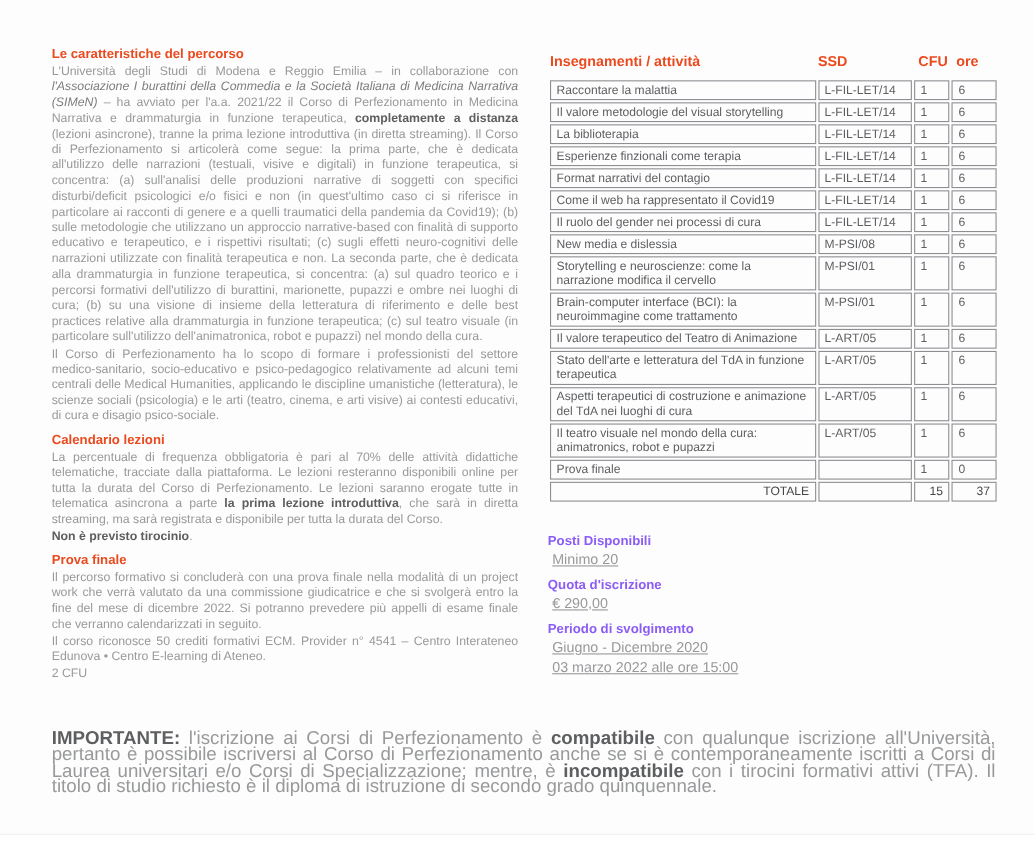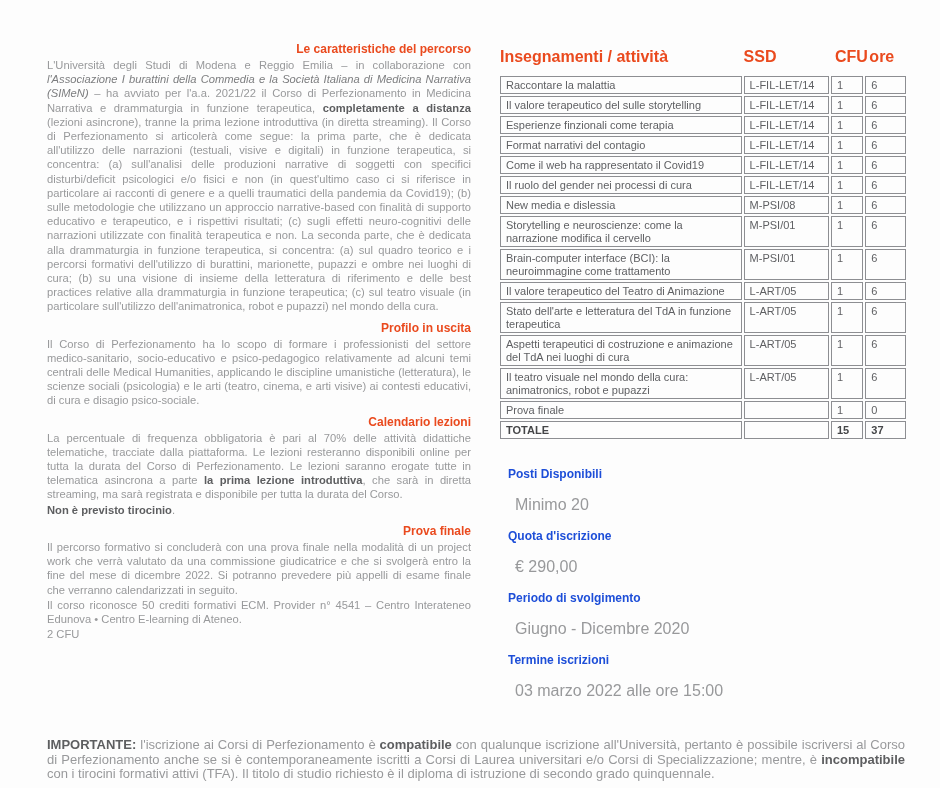--- a/index.html
+++ b/index.html
@@ -8,64 +8,63 @@
        -webkit-font-smoothing:antialiased;}
   .page-sheet{box-sizing:border-box;width:940px;min-height:646px;
        background:#fdfdfd;border-bottom:1px solid #f0f0f1;
        padding:42px 32px 18px 47px;}
   .columns{display:flex;gap:27px;align-items:flex-start;}
   .col-left{width:424px;flex:0 0 424px;}
   .col-right{width:410px;flex:0 0 410px;padding-top:4px;}
 
   
   .sec-heading{color:#ea4a1e;font-weight:bold;font-size:12px;line-height:14px;
-       margin:7px 0 2px 0;text-align:right;}
+       margin:7px 0 2px 0;}
   .sec-heading:first-child{margin-top:0;}
   .sec-para{color:#98999b;font-size:11.2px;line-height:14.2px;
        text-align:justify;margin:0 0 1px 0;}
   .seg-b{font-weight:bold;color:#5d5e60;}
   .seg-bi{font-weight:normal;font-style:italic;color:#7c7d7f;}
 
   
   .course-table{width:100%;border-collapse:separate;border-spacing:2px;
        table-layout:fixed;}
   .course-table col.c1{width:238px;}
   .course-table col.c2{width:84px;}
   .course-table col.c3{width:32px;}
   .course-table col.c4{width:40px;}
-  .course-table th{color:#ea4a1e;font-weight:bold;font-size:16px;
+  .course-table th{color:#ea4a1e;font-weight:bold;font-size:13px;
        text-align:left;padding:0 0 8px 0;vertical-align:bottom;margin-top:35px;}
   .course-table th.num{padding-left:4px;}
   .course-table td{border:1px solid #8d8e92;color:#5e5f62;font-size:11px;
        line-height:13px;padding:2px 5px 1px 5px;vertical-align:top;
        overflow:hidden;}
   .course-table td:empty{border:1px solid #8d8e92;}
-  .course-table tr.bold-row td{font-weight:bold;color:#454648;}
+  .course-table tr.bold-row td{font-weight:normal;color:#454648;text-align:right;}
 
   
   .info-list{margin-top:26px;}
-  .info-label{color:#1d4ed8;font-weight:bold;font-size:12px;line-height:14px;
-       margin:8px 0 2px 10px;}
-  .info-value{color:#98999b;font-size:16px;line-height:14px;margin:17px;}
-
-  
-  .important-note{margin-top:23px;width:858px;color:#98999b;font-size:13px;
+  .info-label{color:#8b5cf6;font-weight:bold;font-size:12px;line-height:14px;
+       margin:8px 0 2px 0;}
+  .info-value{color:#98999b;font-size:13px;line-height:14px;margin:4px;text-decoration:underline;}
+
+  
+  .important-note{margin-top:44px;width:858px;color:#98999b;font-size:17px;
        line-height:14.6px;text-align:justify;}
 </style>
 </head>
 <body>
 
 <div class="page-sheet">
   <div class="columns">
 
     <div class="col-left">
 
     <h2 class="sec-heading">Le caratteristiche del percorso</h2>
         <p class="sec-para"><span>L'Università degli Studi di Modena e Reggio Emilia – in collaborazione con </span><span class="seg-bi">l'Associazione I burattini della Commedia e la Società Italiana di Medicina Narrativa (SIMeN)</span><span> – ha avviato per l'a.a. 2021/22 il Corso di Perfezionamento in Medicina Narrativa e drammaturgia in funzione terapeutica, </span><span class="seg-b">completamente a distanza</span><span> (lezioni asincrone), tranne la prima lezione introduttiva (in diretta streaming). Il Corso di Perfezionamento si articolerà come segue: la prima parte, che è dedicata all'utilizzo delle narrazioni (testuali, visive e digitali) in funzione terapeutica, si concentra: (a) sull'analisi delle produzioni narrative di soggetti con specifici disturbi/deficit psicologici e/o fisici e non (in quest'ultimo caso ci si riferisce in particolare ai racconti di genere e a quelli traumatici della pandemia da Covid19); (b) sulle metodologie che utilizzano un approccio narrative-based con finalità di supporto educativo e terapeutico, e i rispettivi risultati; (c) sugli effetti neuro-cognitivi delle narrazioni utilizzate con finalità terapeutica e non. La seconda parte, che è dedicata alla drammaturgia in funzione terapeutica, si concentra: (a) sul quadro teorico e i percorsi formativi dell'utilizzo di burattini, marionette, pupazzi e ombre nei luoghi di cura; (b) su una visione di insieme della letteratura di riferimento e delle best practices relative alla drammaturgia in funzione terapeutica; (c) sul teatro visuale (in particolare sull'utilizzo dell'animatronica, robot e pupazzi) nel mondo della cura.</span></p>
-        <h2 class="sec-heading">Profilo in uscita</h2>
         <p class="sec-para"><span>Il Corso di Perfezionamento ha lo scopo di formare i professionisti del settore medico-sanitario, socio-educativo e psico-pedagogico relativamente ad alcuni temi centrali delle Medical Humanities, applicando le discipline umanistiche (letteratura), le scienze sociali (psicologia) e le arti (teatro, cinema, e arti visive) ai contesti educativi, di cura e disagio psico-sociale.</span></p>
         <h2 class="sec-heading">Calendario lezioni</h2>
         <p class="sec-para"><span>La percentuale di frequenza obbligatoria è pari al 70% delle attività didattiche telematiche, tracciate dalla piattaforma. Le lezioni resteranno disponibili online per tutta la durata del Corso di Perfezionamento. Le lezioni saranno erogate tutte in telematica asincrona a parte </span><span class="seg-b">la prima lezione introduttiva</span><span>, che sarà in diretta streaming, ma sarà registrata e disponibile per tutta la durata del Corso.</span></p>
         <p class="sec-para"><span class="seg-b">Non è previsto tirocinio</span><span>.</span></p>
         <h2 class="sec-heading">Prova finale</h2>
         <p class="sec-para"><span>Il percorso formativo si concluderà con una prova finale nella modalità di un project work che verrà valutato da una commissione giudicatrice e che si svolgerà entro la fine del mese di dicembre 2022. Si potranno prevedere più appelli di esame finale che verranno calendarizzati in seguito.</span></p>
         <p class="sec-para"><span>Il corso riconosce 50 crediti formativi ECM. Provider n° 4541 – Centro Interateneo Edunova • Centro E-learning di Ateneo.</span></p>
         <p class="sec-para"><span>2 CFU</span></p>
       </div>
 
@@ -87,21 +86,27 @@
         </thead>
         <tbody>
 
         <tr>
               <td>Raccontare la malattia</td>
               <td>L-FIL-LET/14</td>
               <td>1</td>
               <td>6</td>
             </tr>
             <tr>
-              <td>Il valore terapeutico del sulle storytelling</td>
+              <td>Il valore metodologie del visual storytelling</td>
+              <td>L-FIL-LET/14</td>
+              <td>1</td>
+              <td>6</td>
+            </tr>
+            <tr>
+              <td>La biblioterapia</td>
               <td>L-FIL-LET/14</td>
               <td>1</td>
               <td>6</td>
             </tr>
             <tr>
               <td>Esperienze finzionali come terapia</td>
               <td>L-FIL-LET/14</td>
               <td>1</td>
               <td>6</td>
             </tr>
@@ -181,21 +186,20 @@
       </table>
 
       <div class="info-list">
 
       <h3 class="info-label">Posti Disponibili</h3>
           <p class="info-value">Minimo 20</p>
           <h3 class="info-label">Quota d'iscrizione</h3>
           <p class="info-value">€ 290,00</p>
           <h3 class="info-label">Periodo di svolgimento</h3>
           <p class="info-value">Giugno - Dicembre 2020</p>
-          <h3 class="info-label">Termine iscrizioni</h3>
           <p class="info-value">03 marzo 2022 alle ore 15:00</p>
         </div>
     </div>
 
   </div>
 
   <p class="important-note"><span class="seg-b">IMPORTANTE:</span><span> l'iscrizione ai Corsi di Perfezionamento è </span><span class="seg-b">compatibile</span><span> con qualunque iscrizione all'Università, pertanto è possibile iscriversi al Corso di Perfezionamento anche se si è contemporaneamente iscritti a Corsi di Laurea universitari e/o Corsi di Specializzazione; mentre, è </span><span class="seg-b">incompatibile</span><span> con i tirocini formativi attivi (TFA). Il titolo di studio richiesto è il diploma di istruzione di secondo grado quinquennale.</span></p>
 </div>
 
 </body></html>

